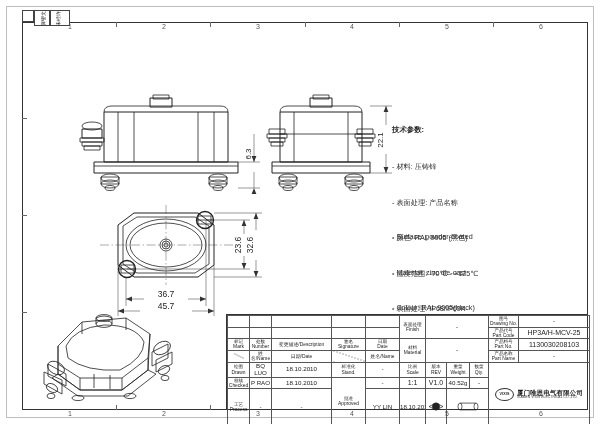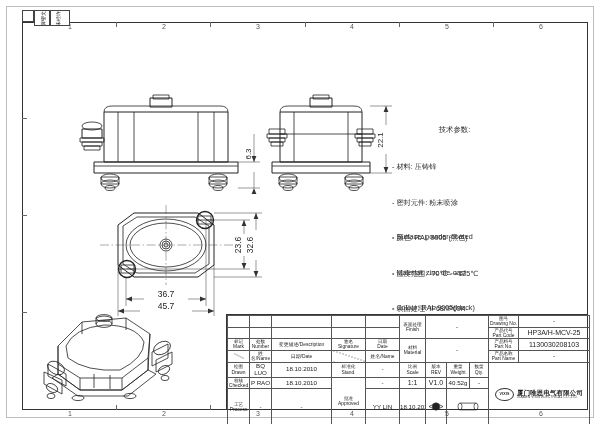--- a/index.html
+++ b/index.html
@@ -30,21 +30,21 @@
      transform:rotate(-90deg);transform-origin:left top;color:#222;}
 
   
   .views{position:absolute;left:22px;top:22px;width:566px;height:388px;}
 
   
   .spec{position:absolute;font-size:7.4px;line-height:1.62;color:#2a2a2a;
      white-space:pre;}
   .spec-cn{left:392px;top:100px;}
   .spec-en{left:392px;top:207px;}
-  .spec h4{margin:0 8px 1px 0;font-size:7.4px;font-weight:normal;text-align:right;}
+  .spec h4{margin:0 0 1px 0;font-size:7.4px;font-weight:bold;}
   .spec .ln{font-size:7.2px;}
 
   
   .tb{position:absolute;left:226px;top:314px;width:362px;height:96px;
       border:1.3px solid #333;box-sizing:border-box;background:#fff;}
   .tb table{border-collapse:collapse;width:100%;height:100%;
       font-size:5.1px;color:#1b1b1b;table-layout:fixed;}
   .tb td{border:0.7px solid #555;text-align:center;vertical-align:middle;
       padding:0;line-height:1.12;overflow:hidden;}
   .cn{font-size:4.6px;display:block;}
@@ -319,21 +319,21 @@
 
         <ellipse cx="56" cy="376" rx="6" ry="2.6"></ellipse>
         <ellipse cx="108" cy="374" rx="6" ry="2.6"></ellipse>
       </g>
     </g>
   </svg>
 
   <div class="spec spec-cn">
     <h4>技术参数:</h4>
     <div class="ln">- 材料: 压铸锌</div>
-    <div class="ln">- 密封元件: 粉末喷涂</div>
+    <div class="ln">- 表面处理: 产品名称</div>
     <div class="ln">- 颜色: RAL 9005 (黑色)</div>
     <div class="ln">- 温度范围: -70℃ - +125℃</div>
     <div class="ln">- 表面处理: IP68/IP69K</div>
     <div class="ln">- 密封元件: NBR</div>
   </div>
 
   <div class="spec spec-en">
     <div class="ln">- Surface: powder-coated</div>
     <div class="ln">- Material: zinc die-cast</div>
     <div class="ln">- Colour: RAL 9005(black)</div>

